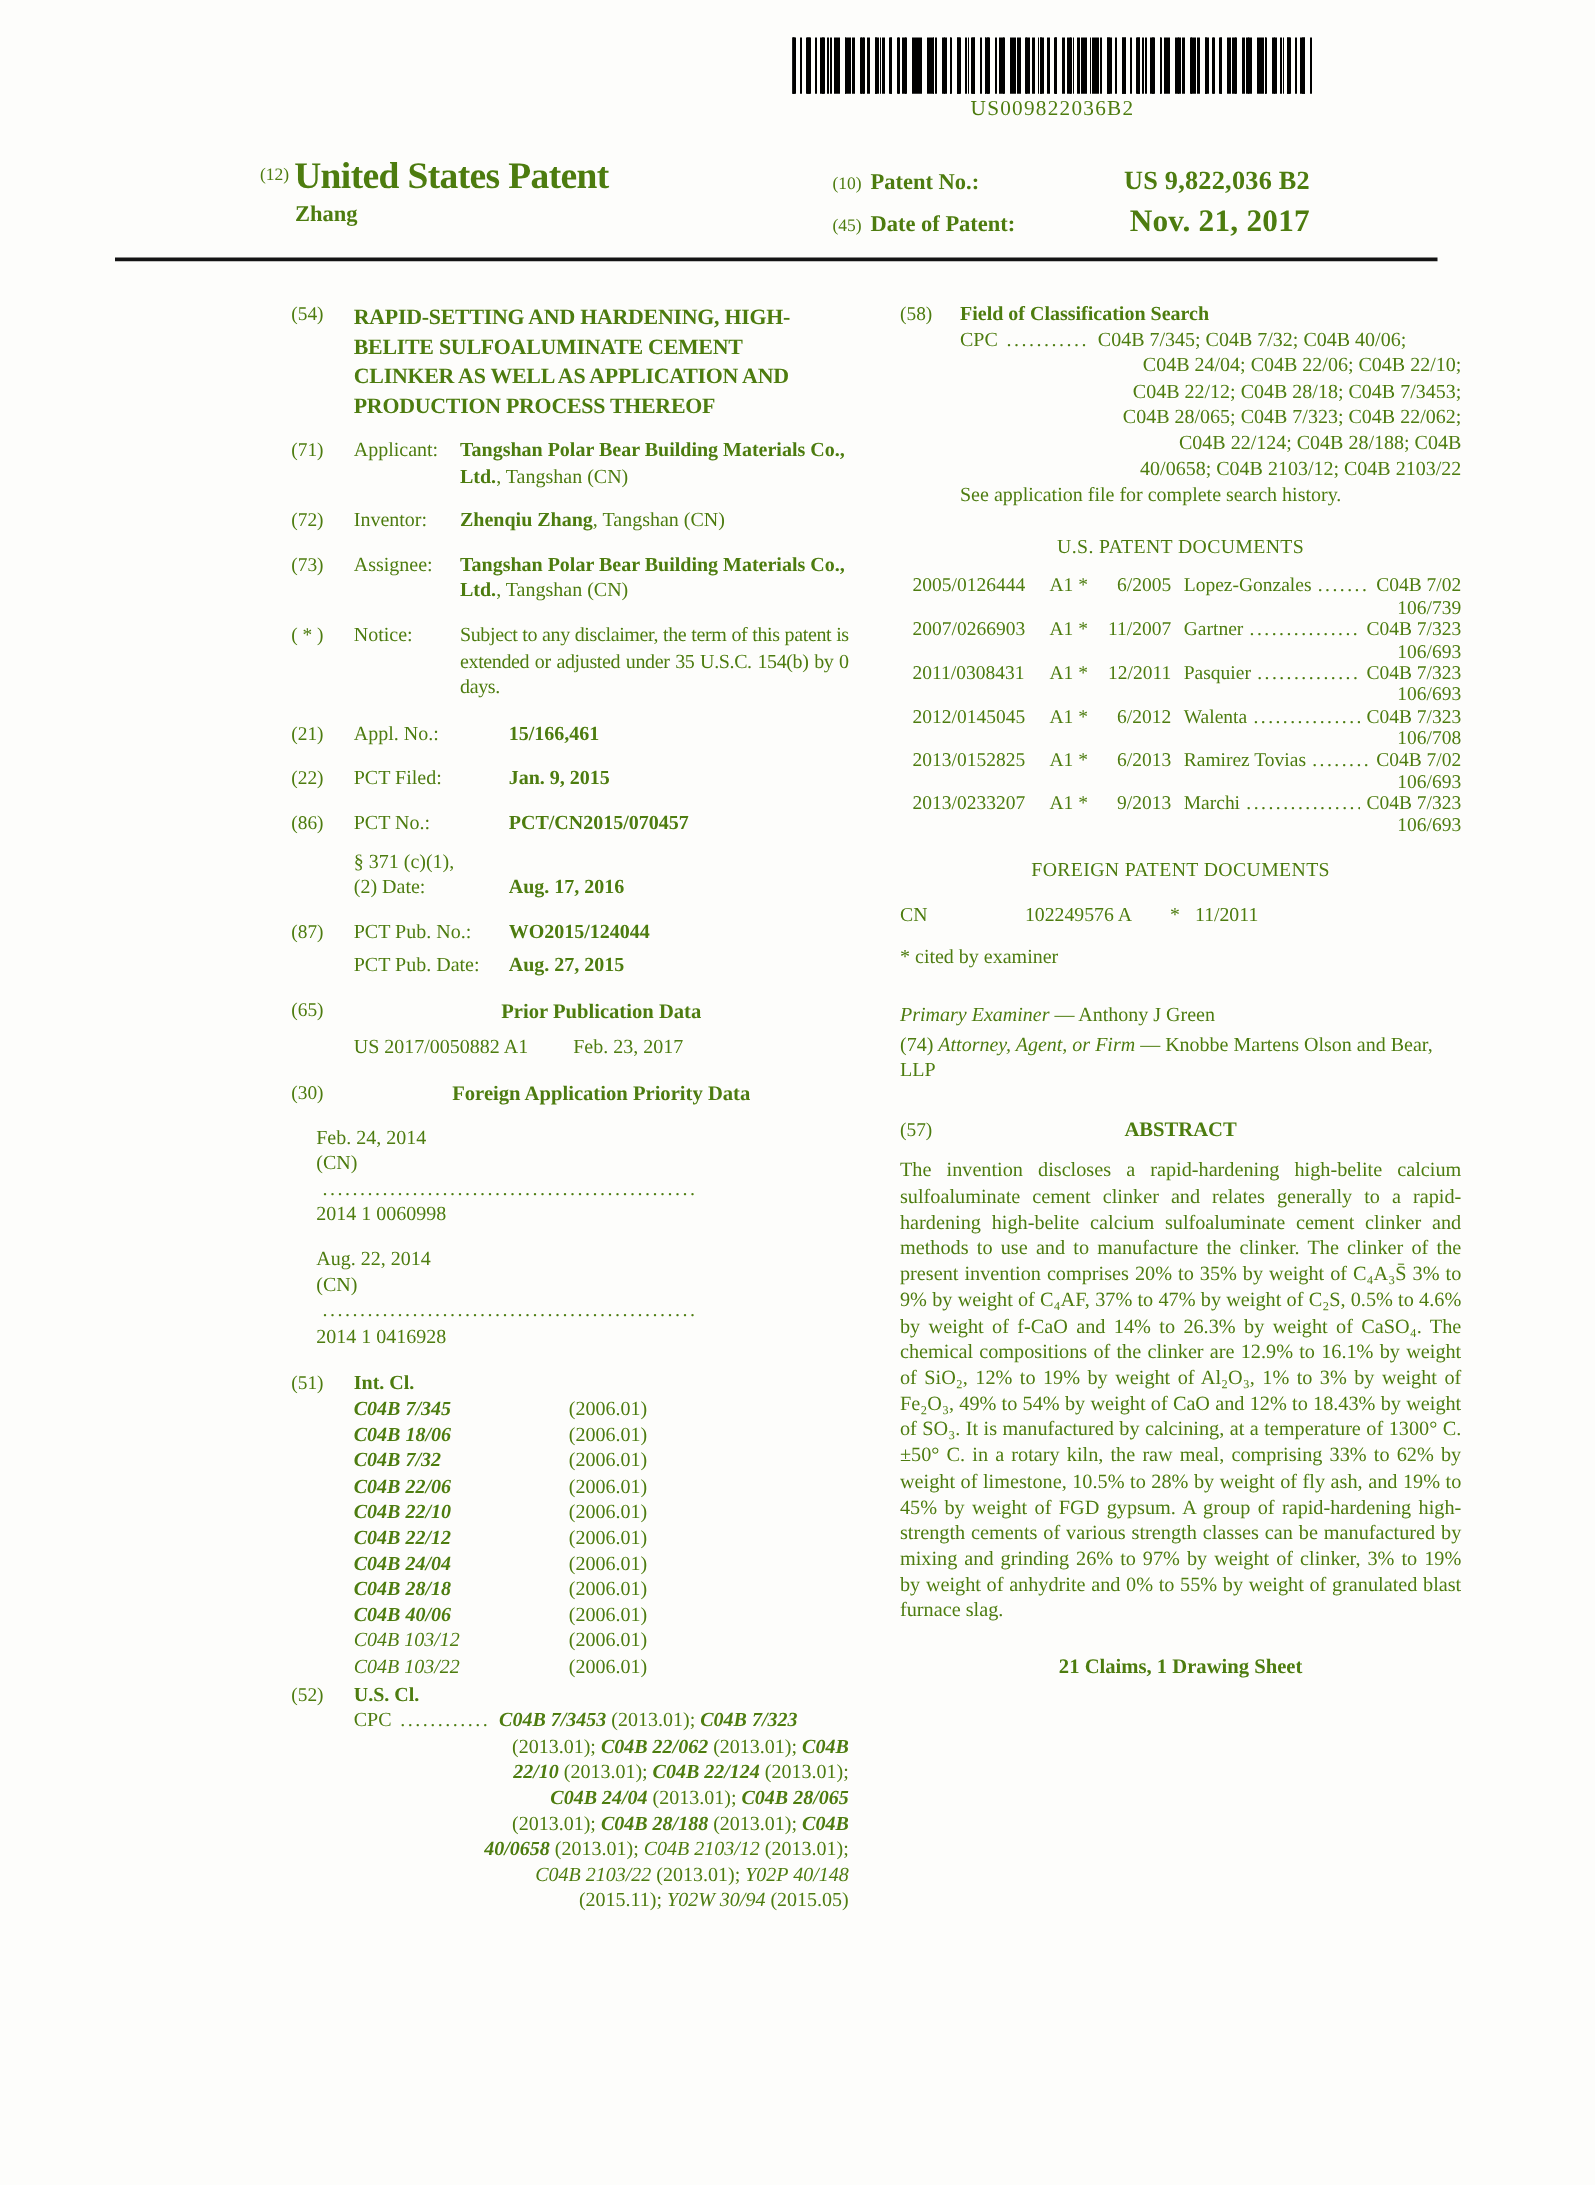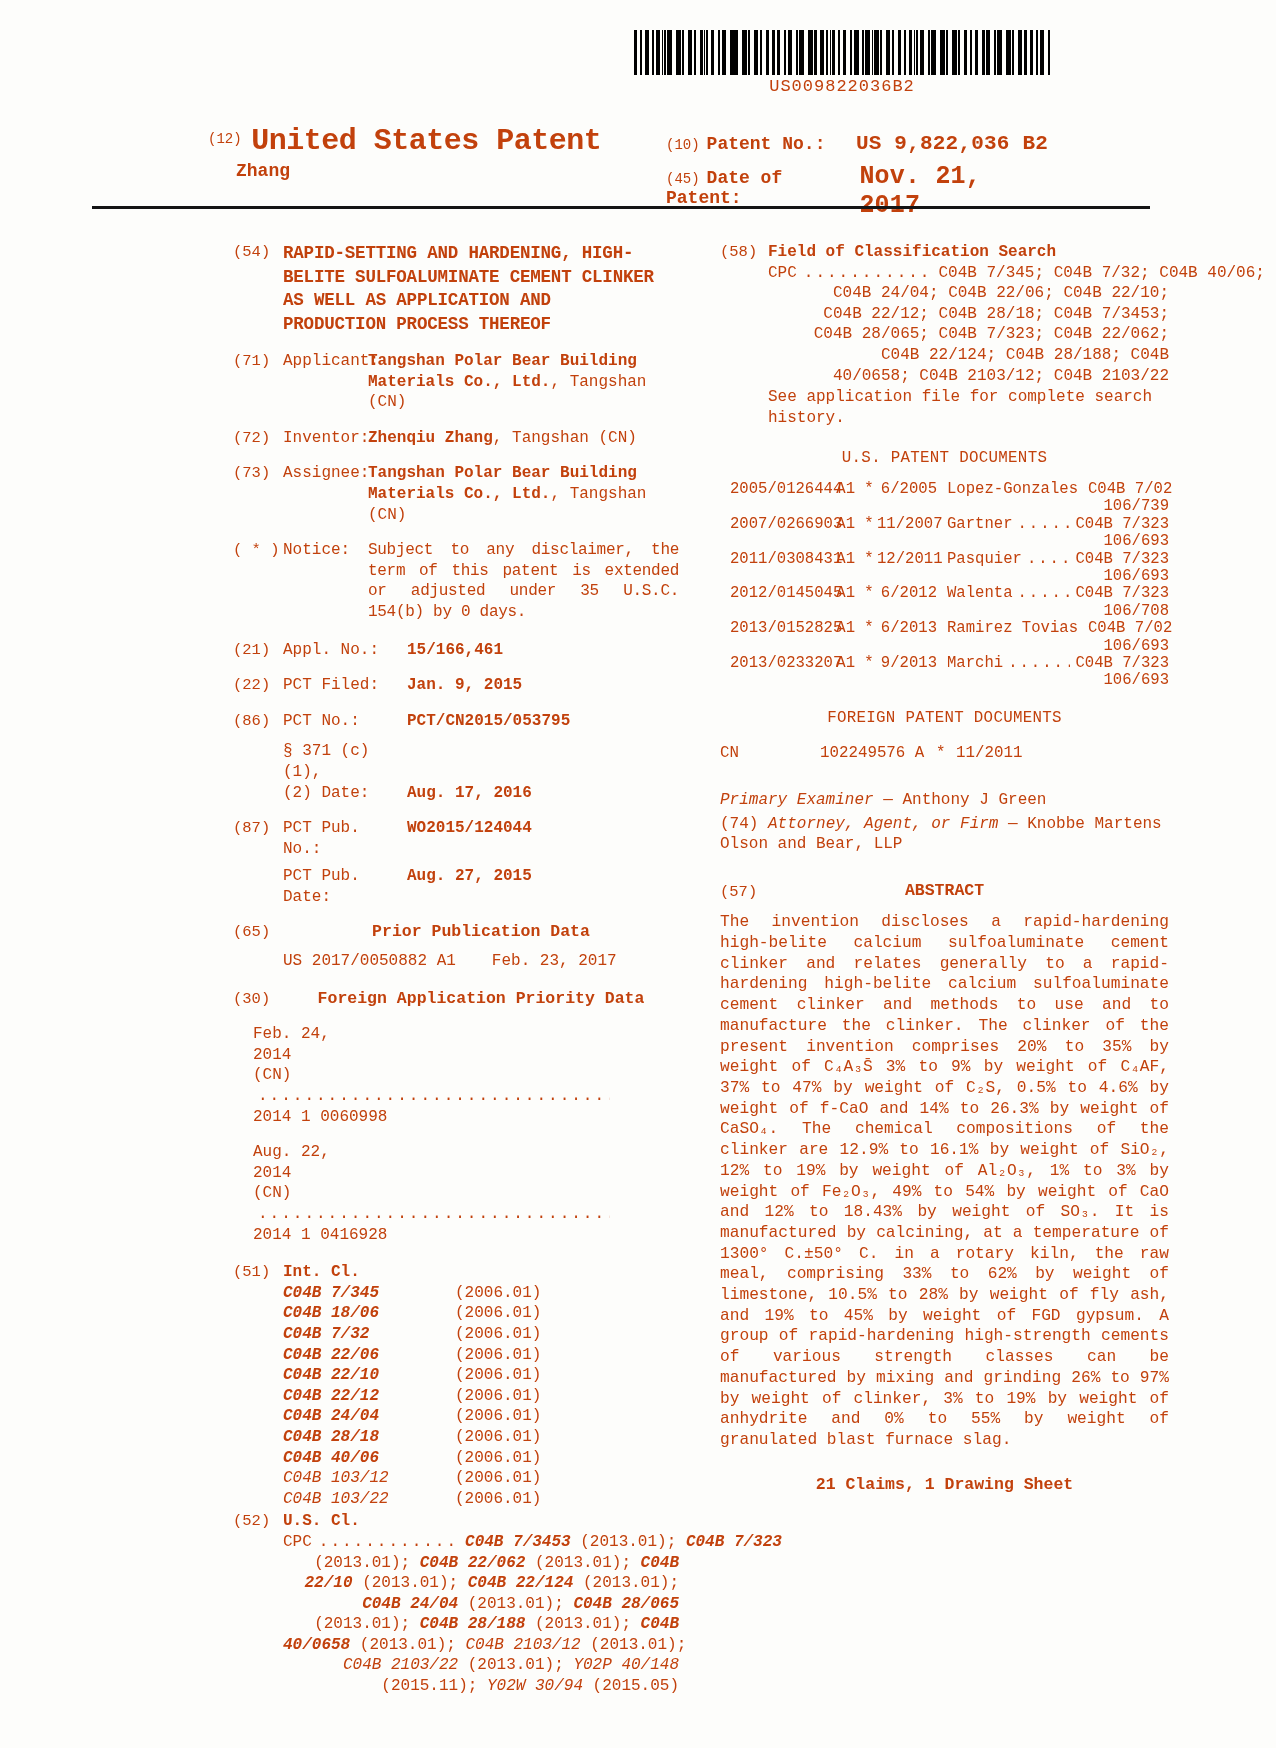--- a/index.html
+++ b/index.html
@@ -1,17 +1,17 @@
 <!DOCTYPE html>
 <html><head>
 <meta charset="utf-8">
 <style>
   html,body{margin:0;padding:0;background:#ffffff;}
   .page{position:relative;width:1276px;height:1748px;background:#fdfdfb;overflow:hidden;
-        font-family:Liberation Mono, monospace;color:#c2410c;}
+        font-family:Liberation Serif, serif;color:#4d7c0f;}
   
   .barcode{position:absolute;left:634px;top:30px;width:416px;height:45px;
     background-image:
       repeating-linear-gradient(90deg,#000 0 2px,rgba(0,0,0,0) 2px 6px),
       repeating-linear-gradient(90deg,#000 0 3px,rgba(0,0,0,0) 3px 11px),
       repeating-linear-gradient(90deg,#000 0 1px,rgba(0,0,0,0) 1px 14px);}
   .barcode-num{position:absolute;left:634px;top:77px;width:416px;text-align:center;
     font-size:17px;letter-spacing:1px;}
   
   .hdr-left{position:absolute;left:208px;top:124px;}
@@ -161,21 +161,21 @@
         <span class="lbl">PCT Filed:</span>
         <span class="val b">Jan. 9, 2015</span>
       </div>
     </div>
 
     <div class="sec">
       <span class="code">(86)</span>
       <div class="body">
         <div class="kv wlbl">
           <span class="lbl">PCT No.:</span>
-          <span class="val b">PCT/CN2015/053795</span>
+          <span class="val b">PCT/CN2015/070457</span>
         </div>
         <div class="kv wlbl" style="margin-top:10px">
           <span class="lbl">§ 371 (c)(1),</span>
         </div>
         <div class="kv wlbl">
           <span class="lbl">(2) Date:</span>
           <span class="val b">Aug. 17, 2016</span>
         </div>
       </div>
     </div>
@@ -383,20 +383,21 @@
 
     <div class="refhead" style="margin-top:18px;margin-bottom:0">FOREIGN PATENT DOCUMENTS</div>
 
     <div class="foreignrow">
       <span class="fc">CN</span>
       <span class="fn">102249576 A</span>
       <span class="fst">*</span>
       <span>11/2011</span>
     </div>
 
+    <div class="cited">* cited by examiner</div>
 
     <div class="exam"><span class="i">Primary Examiner</span> <span>— Anthony J Green</span></div>
 
     <div class="attorney"><span>(74)</span> <span class="i">Attorney, Agent, or Firm</span> <span>— Knobbe Martens Olson and Bear, LLP</span></div>
 
     <div class="sec-center" style="margin-top:26px;margin-bottom:0">
       <span class="code">(57)</span>
       <span class="center-h">ABSTRACT</span>
     </div>
 

